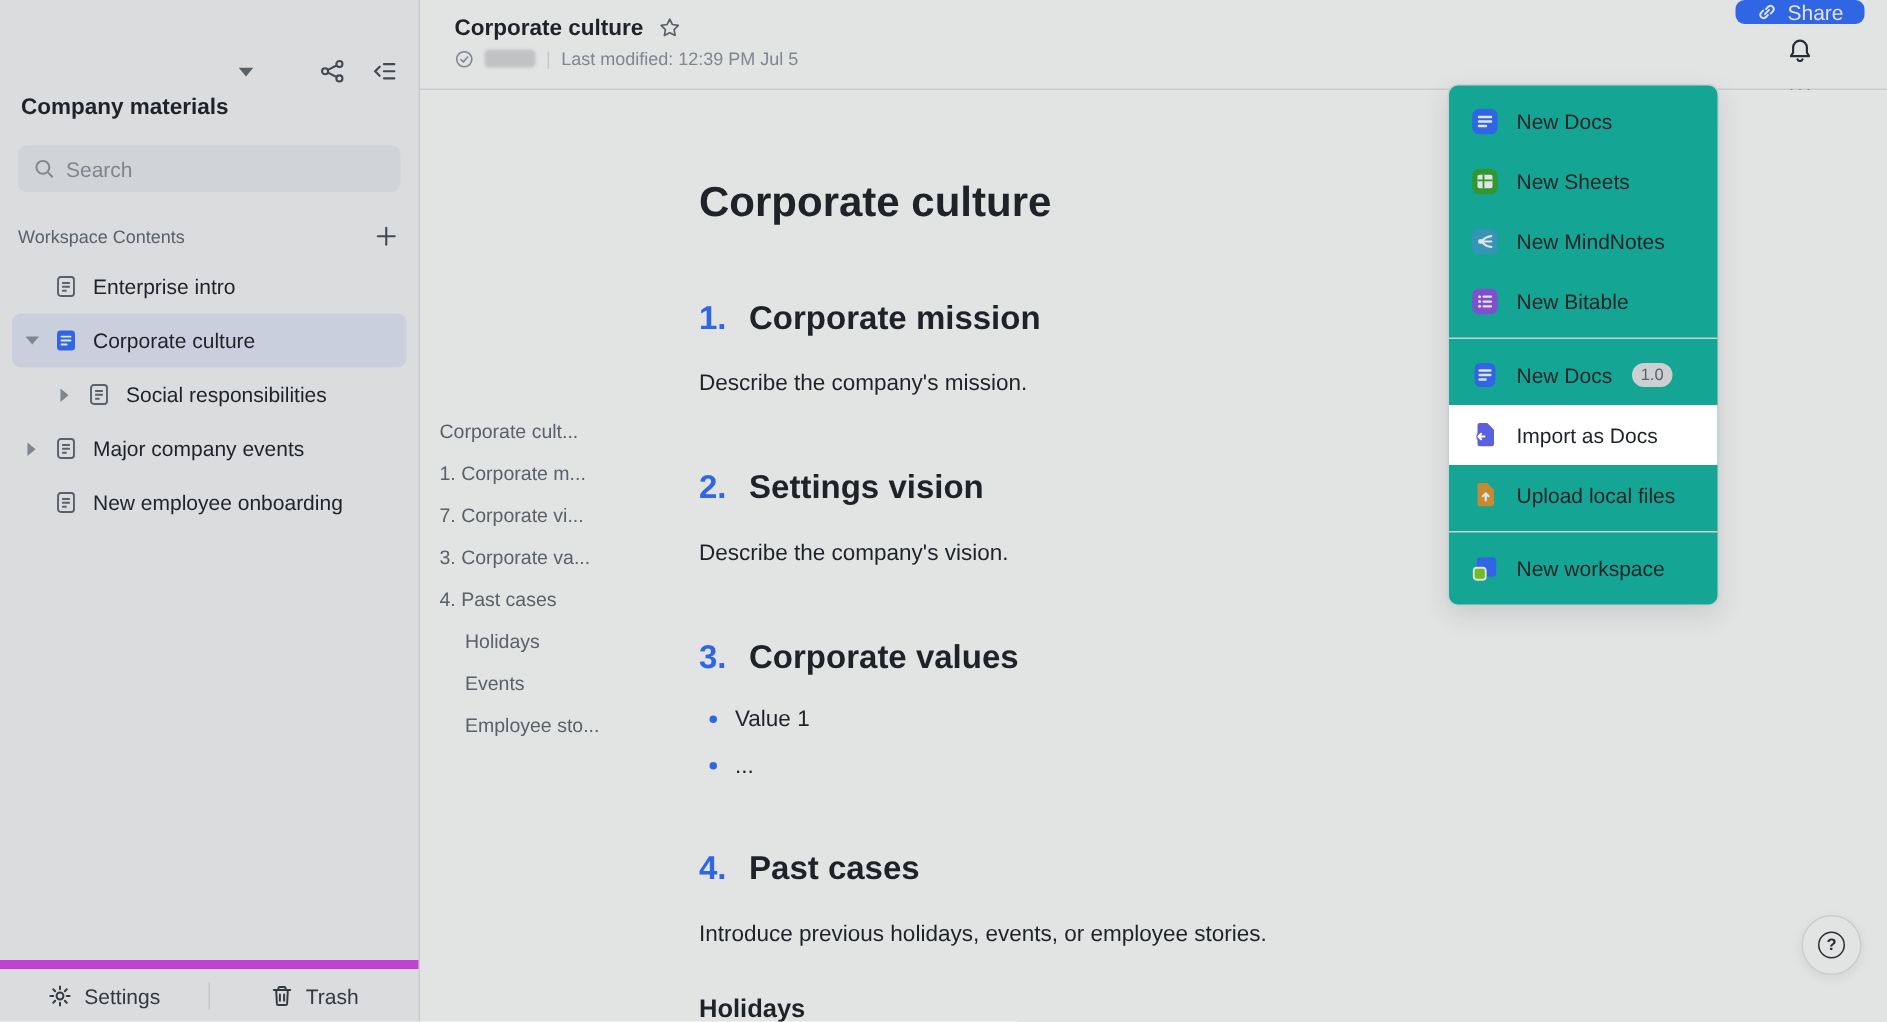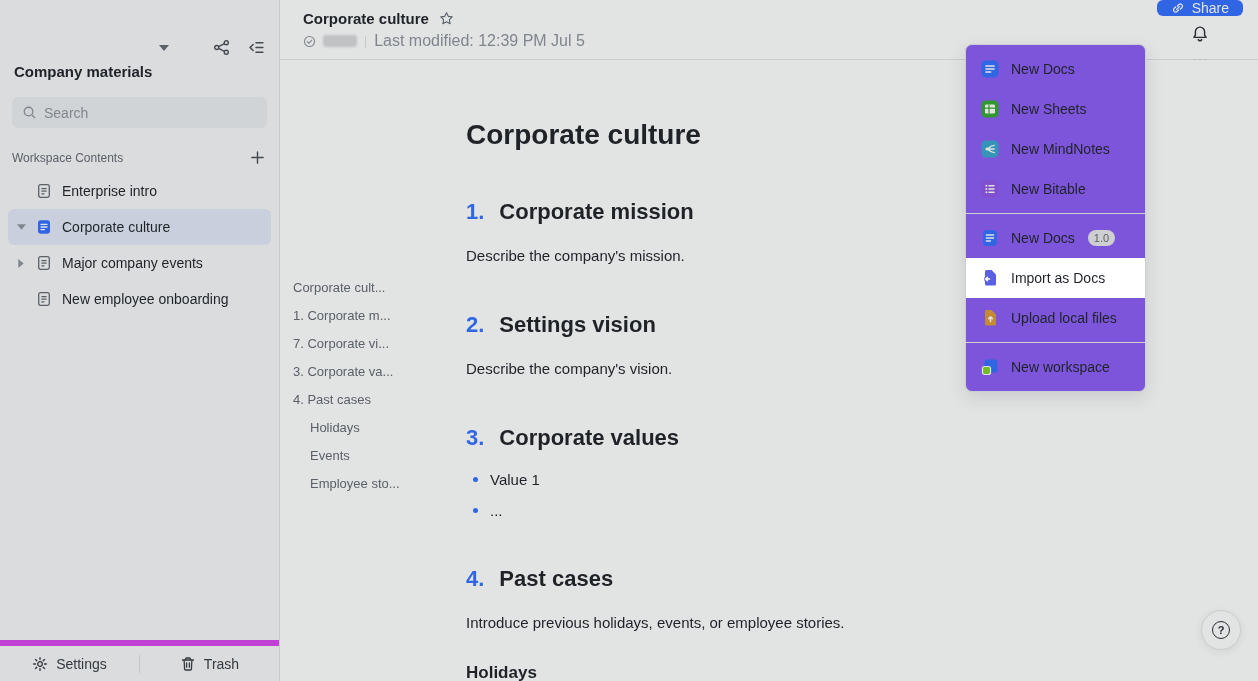--- a/index.html
+++ b/index.html
@@ -38,21 +38,21 @@
   .main { position:absolute; left:280px; top:0; right:0; height:681px; background:#fff; }
   .topbar { position:absolute; left:0; top:0; right:0; height:60px; background:#fff;
     border-bottom:1px solid #e3e5e8; }
   .tb-docinfo { position:absolute; left:23px; top:10px; }
   .tb-title-row { display:flex; align-items:center; gap:10px; }
   .tb-doc-title { font-size:15px; font-weight:700; color:#1f2329; }
   .tb-star { color:#646a73; display:flex; cursor:pointer; background:none; border:none; }
   .tb-meta-row { display:flex; align-items:center; gap:7px; margin-top:5px; color:#8f959e; }
   .redacted-chip { width:34px; height:12px; background:#d8dadc; border-radius:3px; filter:blur(1.2px); }
   .meta-sep { color:#dde0e3; font-size:12px; }
-  .tb-meta-text { font-size:16px; color:#8f959e; }
+  .tb-meta-text { font-size:12px; color:#8f959e; }
   .tb-actions { position:absolute; right:15px; top:0; height:60px; display:flex; align-items:center; gap:9px;flex-direction:column; }
   .share-btn { display:flex; align-items:center; gap:7px; height:29px; padding:0 14px;
     background:#3370ff; color:#fff; border:none; border-radius:6px; font-size:14px; cursor:pointer;
     font-family:"Liberation Sans", sans-serif; }
   .tb-ic { width:30px; height:30px; border-radius:6px; display:flex; align-items:center;
     justify-content:center; color:#2b2f36; cursor:pointer; background:none; border:none; }
   .tb-ic.active { background:#e5e7ea; }
   .tb-sep { width:1px; height:24px; background:#dde0e3; margin:0 4px; }
   .avatar { width:32px; height:32px; border-radius:50%; overflow:hidden; cursor:pointer;
     border:none; padding:0; background:none; margin-left:4px; }
@@ -69,21 +69,21 @@
     line-height:28px; color:#1f2329; }
   .h2 .num { color:#3370ff; margin-right:15px; }
   .para { margin-top:19px; font-size:15px; line-height:22px; color:#1f2329; }
   .bullets { margin-top:16px; }
   .bullet-row { display:flex; align-items:center; margin-top:9px; height:22px; }
   .bullet-dot { width:5px; height:5px; border-radius:50%; background:#3370ff; margin:0 12px 0 7px; flex:none; }
   .bullet-text { font-size:15px; color:#1f2329; }
   .h3 { margin-top:27px; font-size:17px; font-weight:700; color:#1f2329; line-height:24px; }
 
   
-  .create-menu { position:absolute; left:965px; top:44px; width:181px; background:#8b5cf6;
+  .create-menu { position:absolute; left:965px; top:56px; width:181px; background:#14b8a6;
     border:1px solid #e6e8ea; border-radius:7px; box-shadow:0 6px 18px rgba(31,35,41,.12);
     padding:4px 0; }
   .menu-item { height:40px; display:flex; align-items:center; padding:0 14px; gap:11px;
     font-size:14px; color:#1f2329; cursor:pointer; }
   .menu-item.spotlight { position:relative; z-index:60; background:#fff; }
   .menu-divider { height:1px; background:#e8eaec; margin:4px 0; }
   .mi-icon { width:20px; height:20px; flex:none; display:flex; }
   .badge { margin-left:2px; background:#e7e8ea; color:#646a73; font-size:11px; line-height:16px;
     padding:0 6px; border-radius:8px; }
 
@@ -158,20 +158,34 @@
           </svg>
       </span>
       <span class="doc-ic blue">
         <svg width="16" height="16" viewBox="0 0 16 16">
             <rect x="2" y="1.3" width="12" height="13.4" rx="2.4" fill="currentColor"></rect>
             <path d="M5 5.4h6M5 8h6M5 10.6h3.4" stroke="#fff" stroke-width="1.3" stroke-linecap="round"></path>
           </svg>
       </span>
       <span class="tree-label">Corporate culture</span>
     </div>
+    <div class="tree-row indent1">
+      <span class="chev-col">
+        <svg width="6" height="9" viewBox="0 0 6 10">
+            <path d="M0 0v10l6-5z" fill="currentColor"></path>
+          </svg>
+      </span>
+      <span class="doc-ic">
+        <svg width="16" height="16" viewBox="0 0 16 16" fill="none" stroke="currentColor" stroke-width="1.3">
+            <rect x="2.7" y="1.7" width="10.6" height="12.6" rx="1.8"></rect>
+            <path d="M5.4 5.6h5.2M5.4 8.2h5.2M5.4 10.8h3"></path>
+          </svg>
+      </span>
+      <span class="tree-label">Social responsibilities</span>
+    </div>
     <div class="tree-row">
       <span class="chev-col">
         <svg width="6" height="9" viewBox="0 0 6 10">
             <path d="M0 0v10l6-5z" fill="currentColor"></path>
           </svg>
       </span>
       <span class="doc-ic">
         <svg width="16" height="16" viewBox="0 0 16 16" fill="none" stroke="currentColor" stroke-width="1.3">
             <rect x="2.7" y="1.7" width="10.6" height="12.6" rx="1.8"></rect>
             <path d="M5.4 5.6h5.2M5.4 8.2h5.2M5.4 10.8h3"></path>

